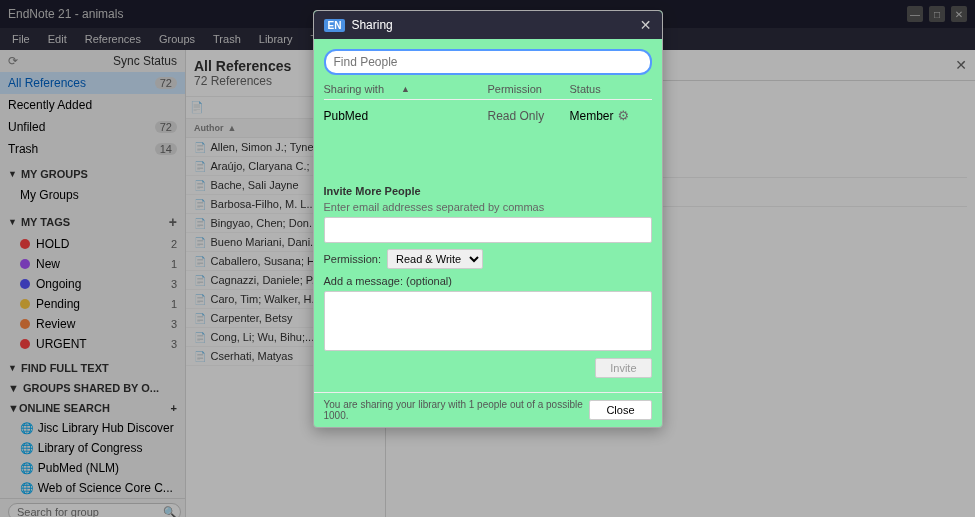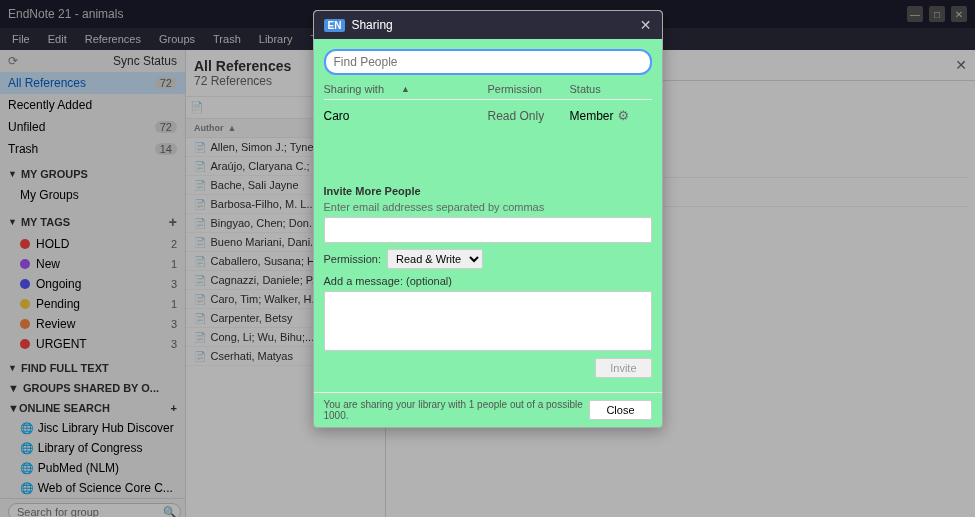--- a/index.html
+++ b/index.html
@@ -381,21 +381,21 @@
         </div>
         <div class="col2">
           <span>Permission</span>
         </div>
         <div class="col3">
           <span>Status</span>
         </div>
       </div>
       <div class="modal-sharing-row">
         <div class="col1">
-          <span>Caro</span>
+          <span>PubMed</span>
         </div>
         <div class="col2">
           <span>Read Only</span>
         </div>
         <div class="col3">
           <span>Member</span>
           <span class="gear-icon">⚙</span>
         </div>
       </div>
       <div style="height:50px;"></div>

